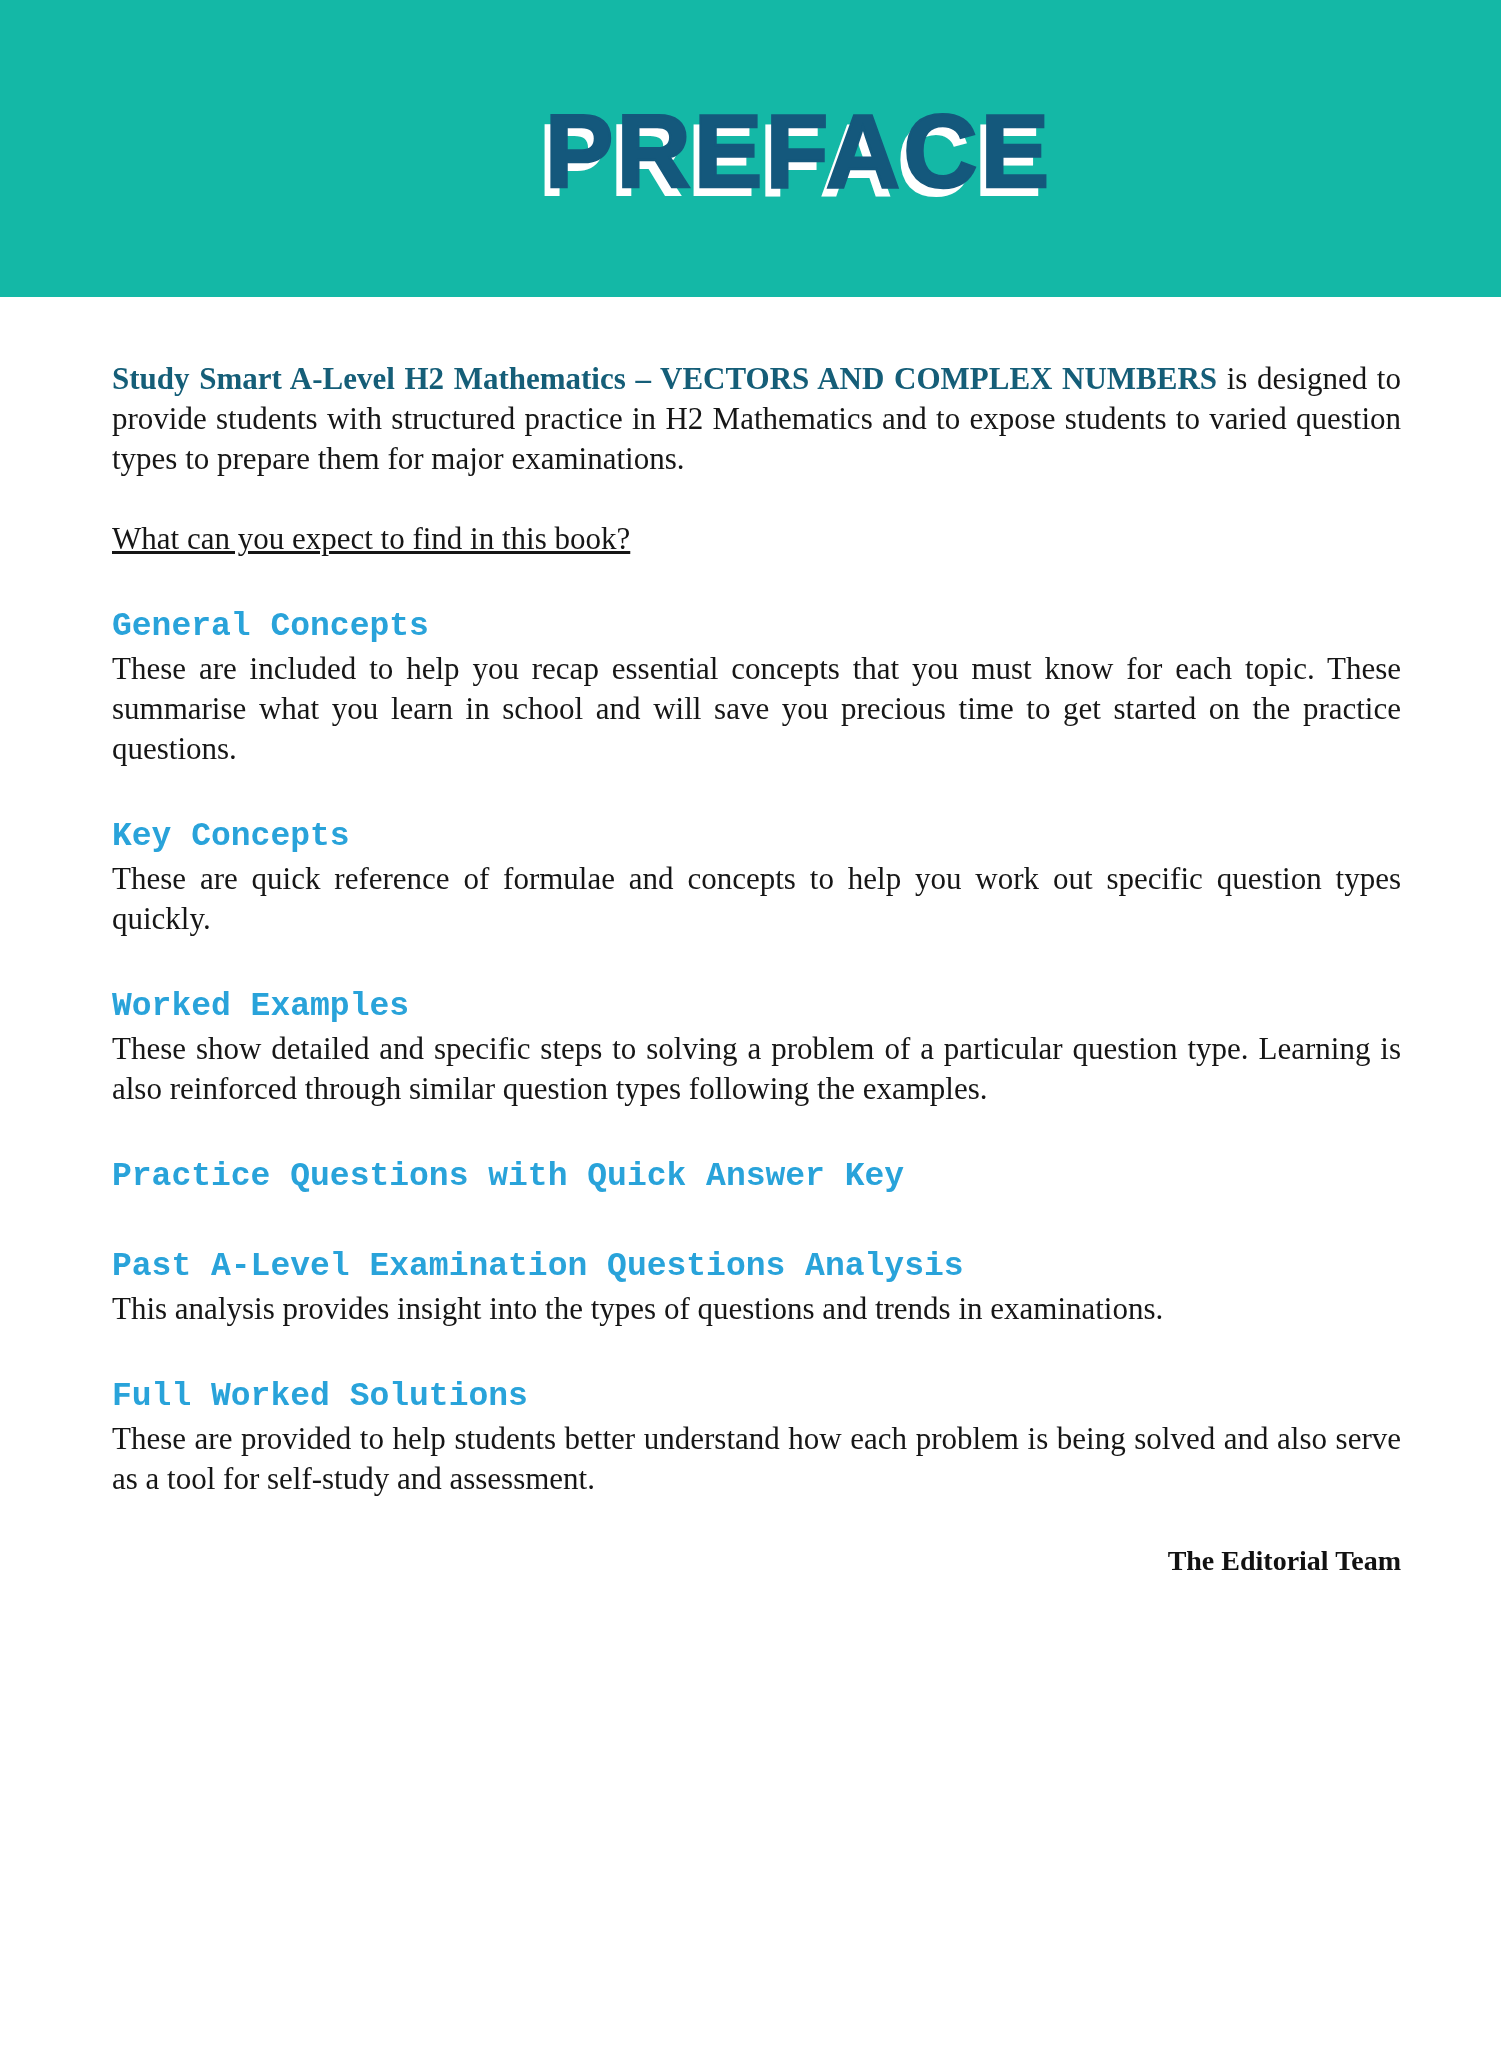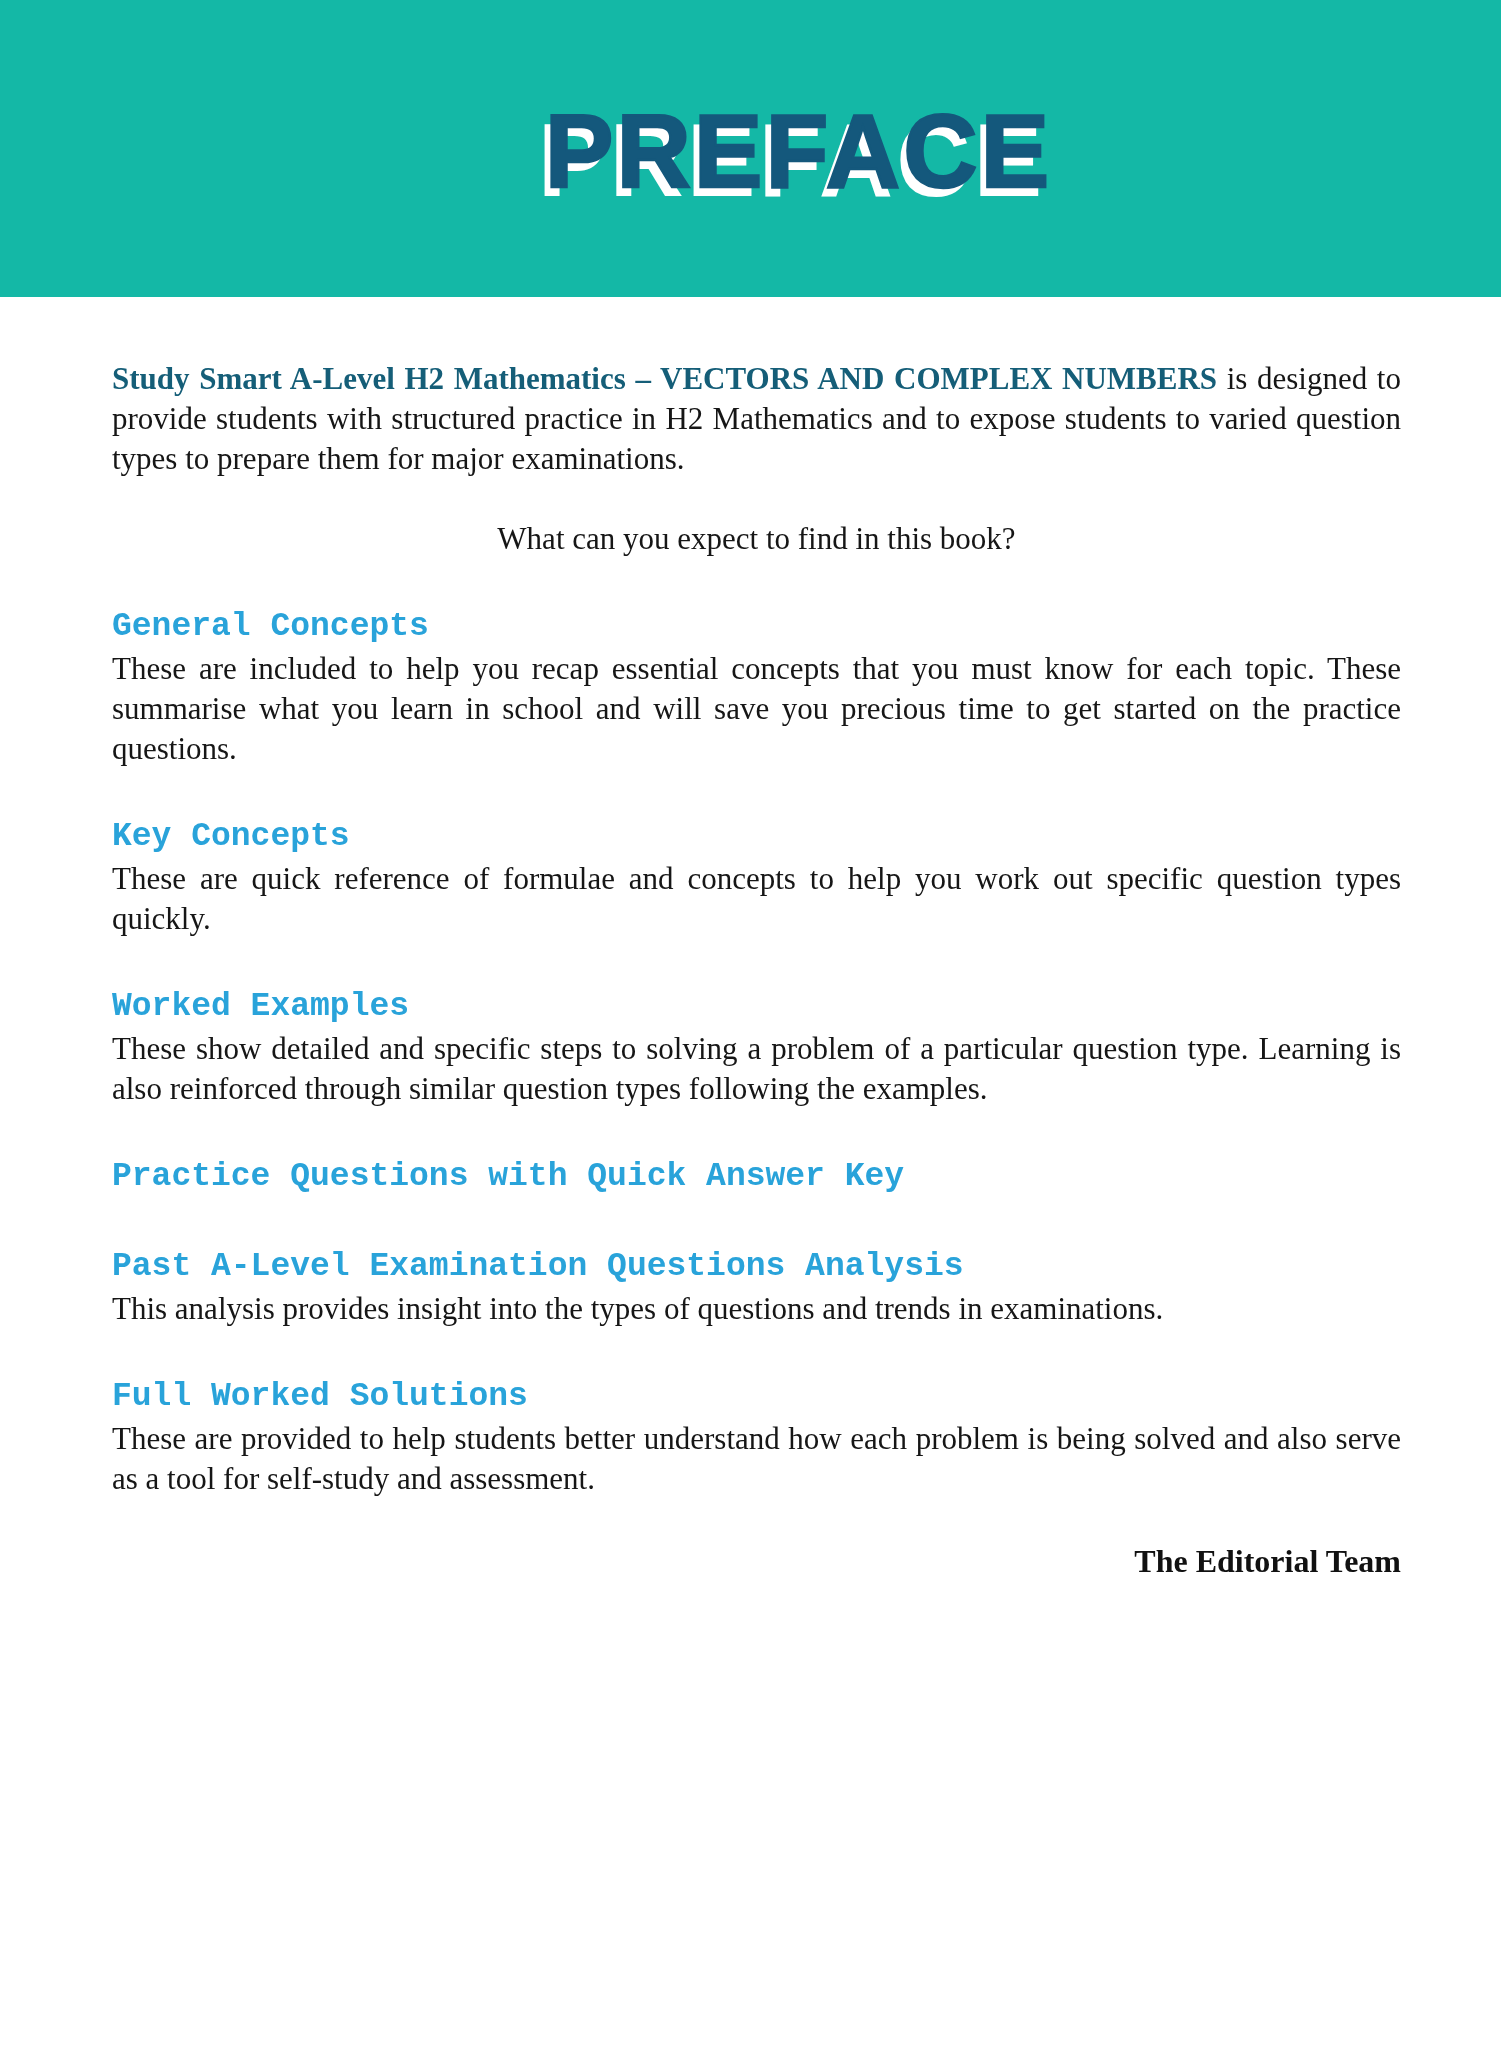--- a/index.html
+++ b/index.html
@@ -41,38 +41,39 @@
     color: #161616;
     text-align: justify;
   }
   .content p { margin: 0; }
   .lead-bold {
     font-weight: bold;
     color: #155e78;
   }
   .question {
     margin-top: 40px !important;
-    text-align: center;
+    text-align: left;
+    text-decoration: underline;
   }
   .section { margin-top: 46px; }
   .section-heading {
     margin: 0;
     font-size: 33px;
     line-height: 44px;
     font-weight: bold;
     color: #29a3da;
     text-align: left;
     font-family: Liberation Mono, monospace;
   }
   .section-body { margin: 0; }
   .signoff {
     margin-top: 42px !important;
     text-align: right;
     font-weight: bold;
-    font-size: 32px;
+    font-size: 28px;
     color: #111111;
   }
 </style>
 </head>
 <body>
 
 <header class="band">
   <h1 class="preface-title">PREFACE</h1>
 </header>
 

